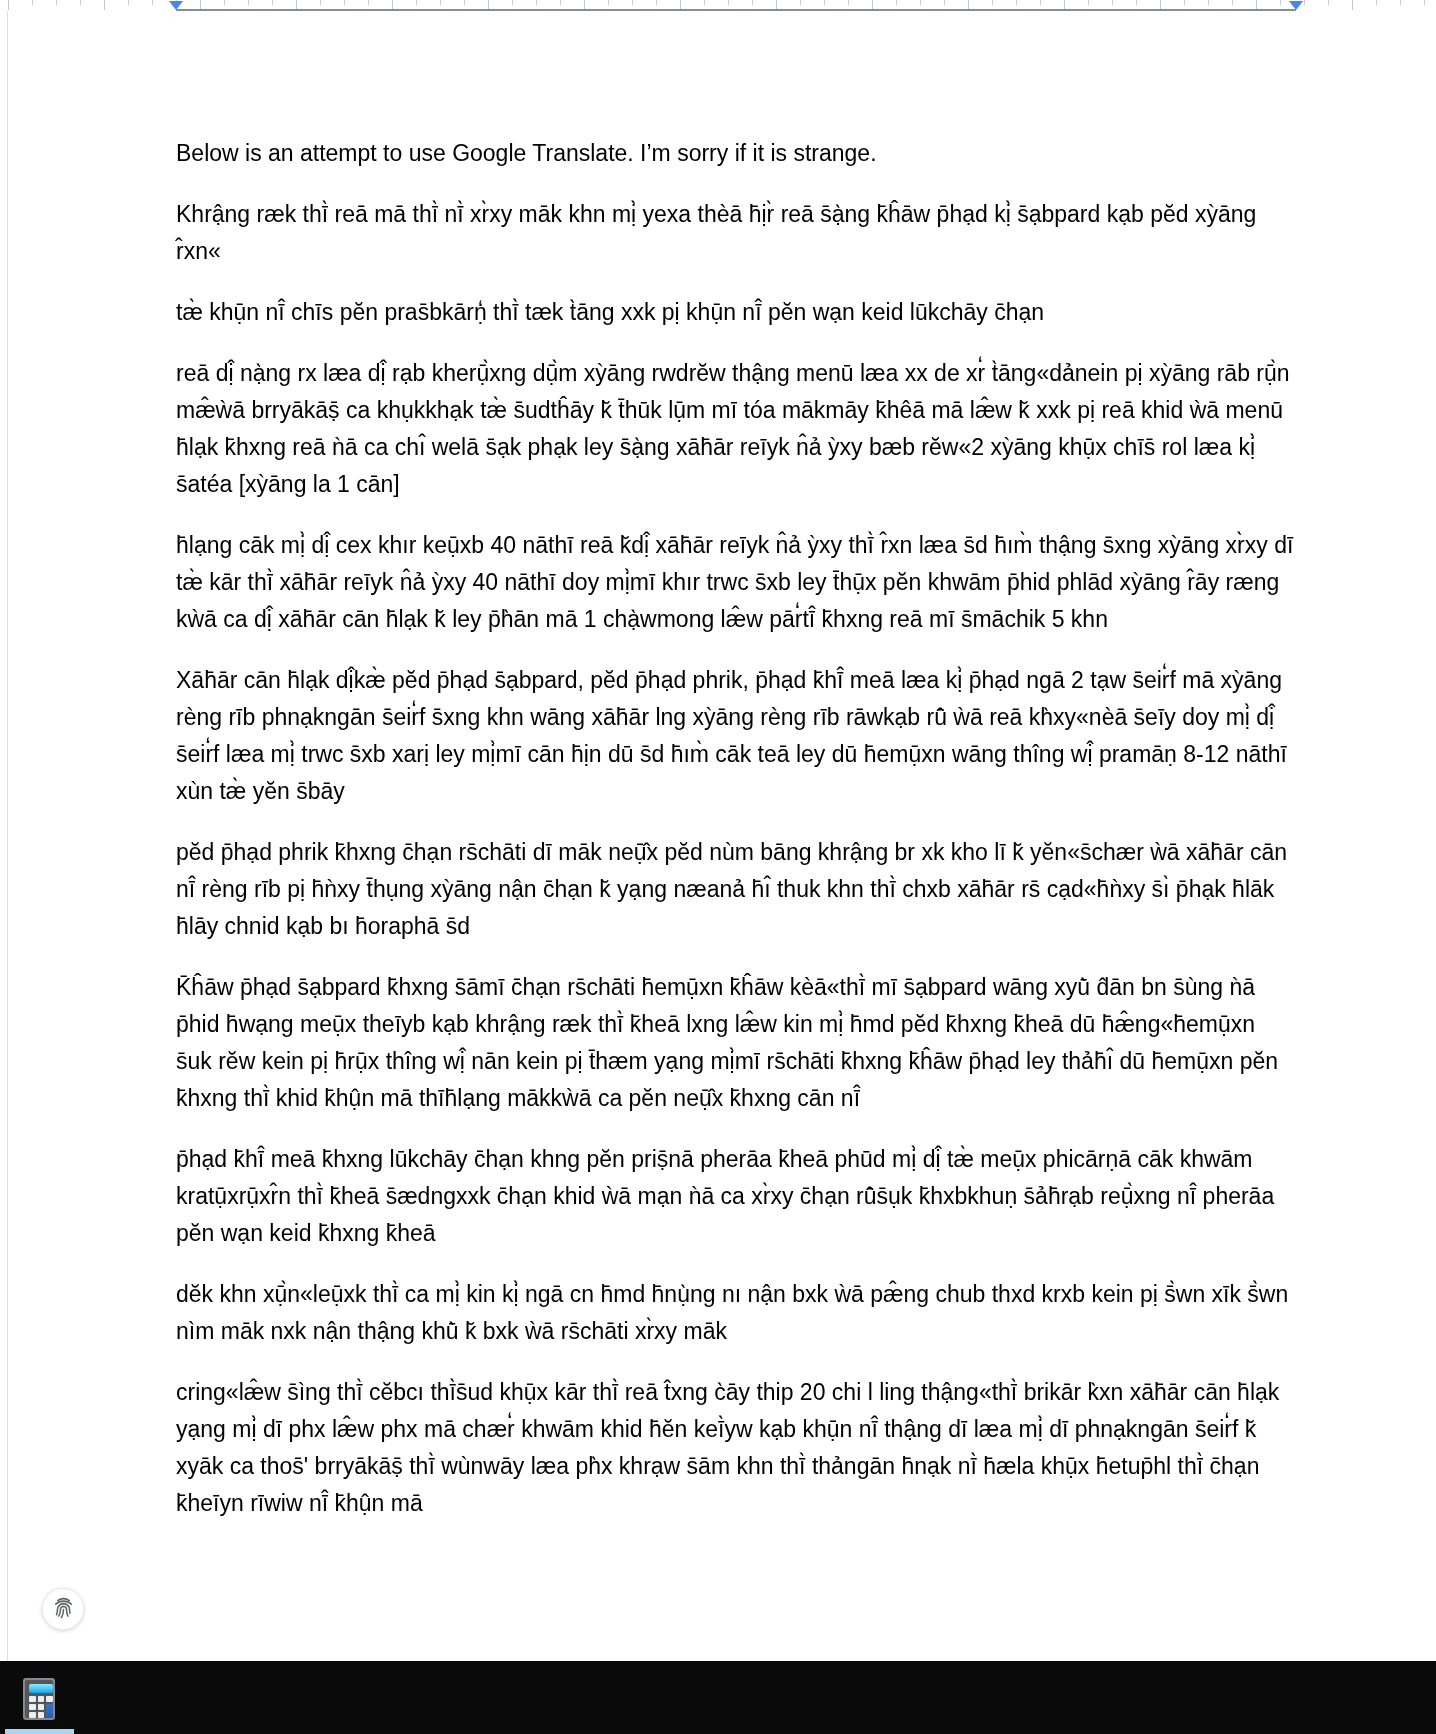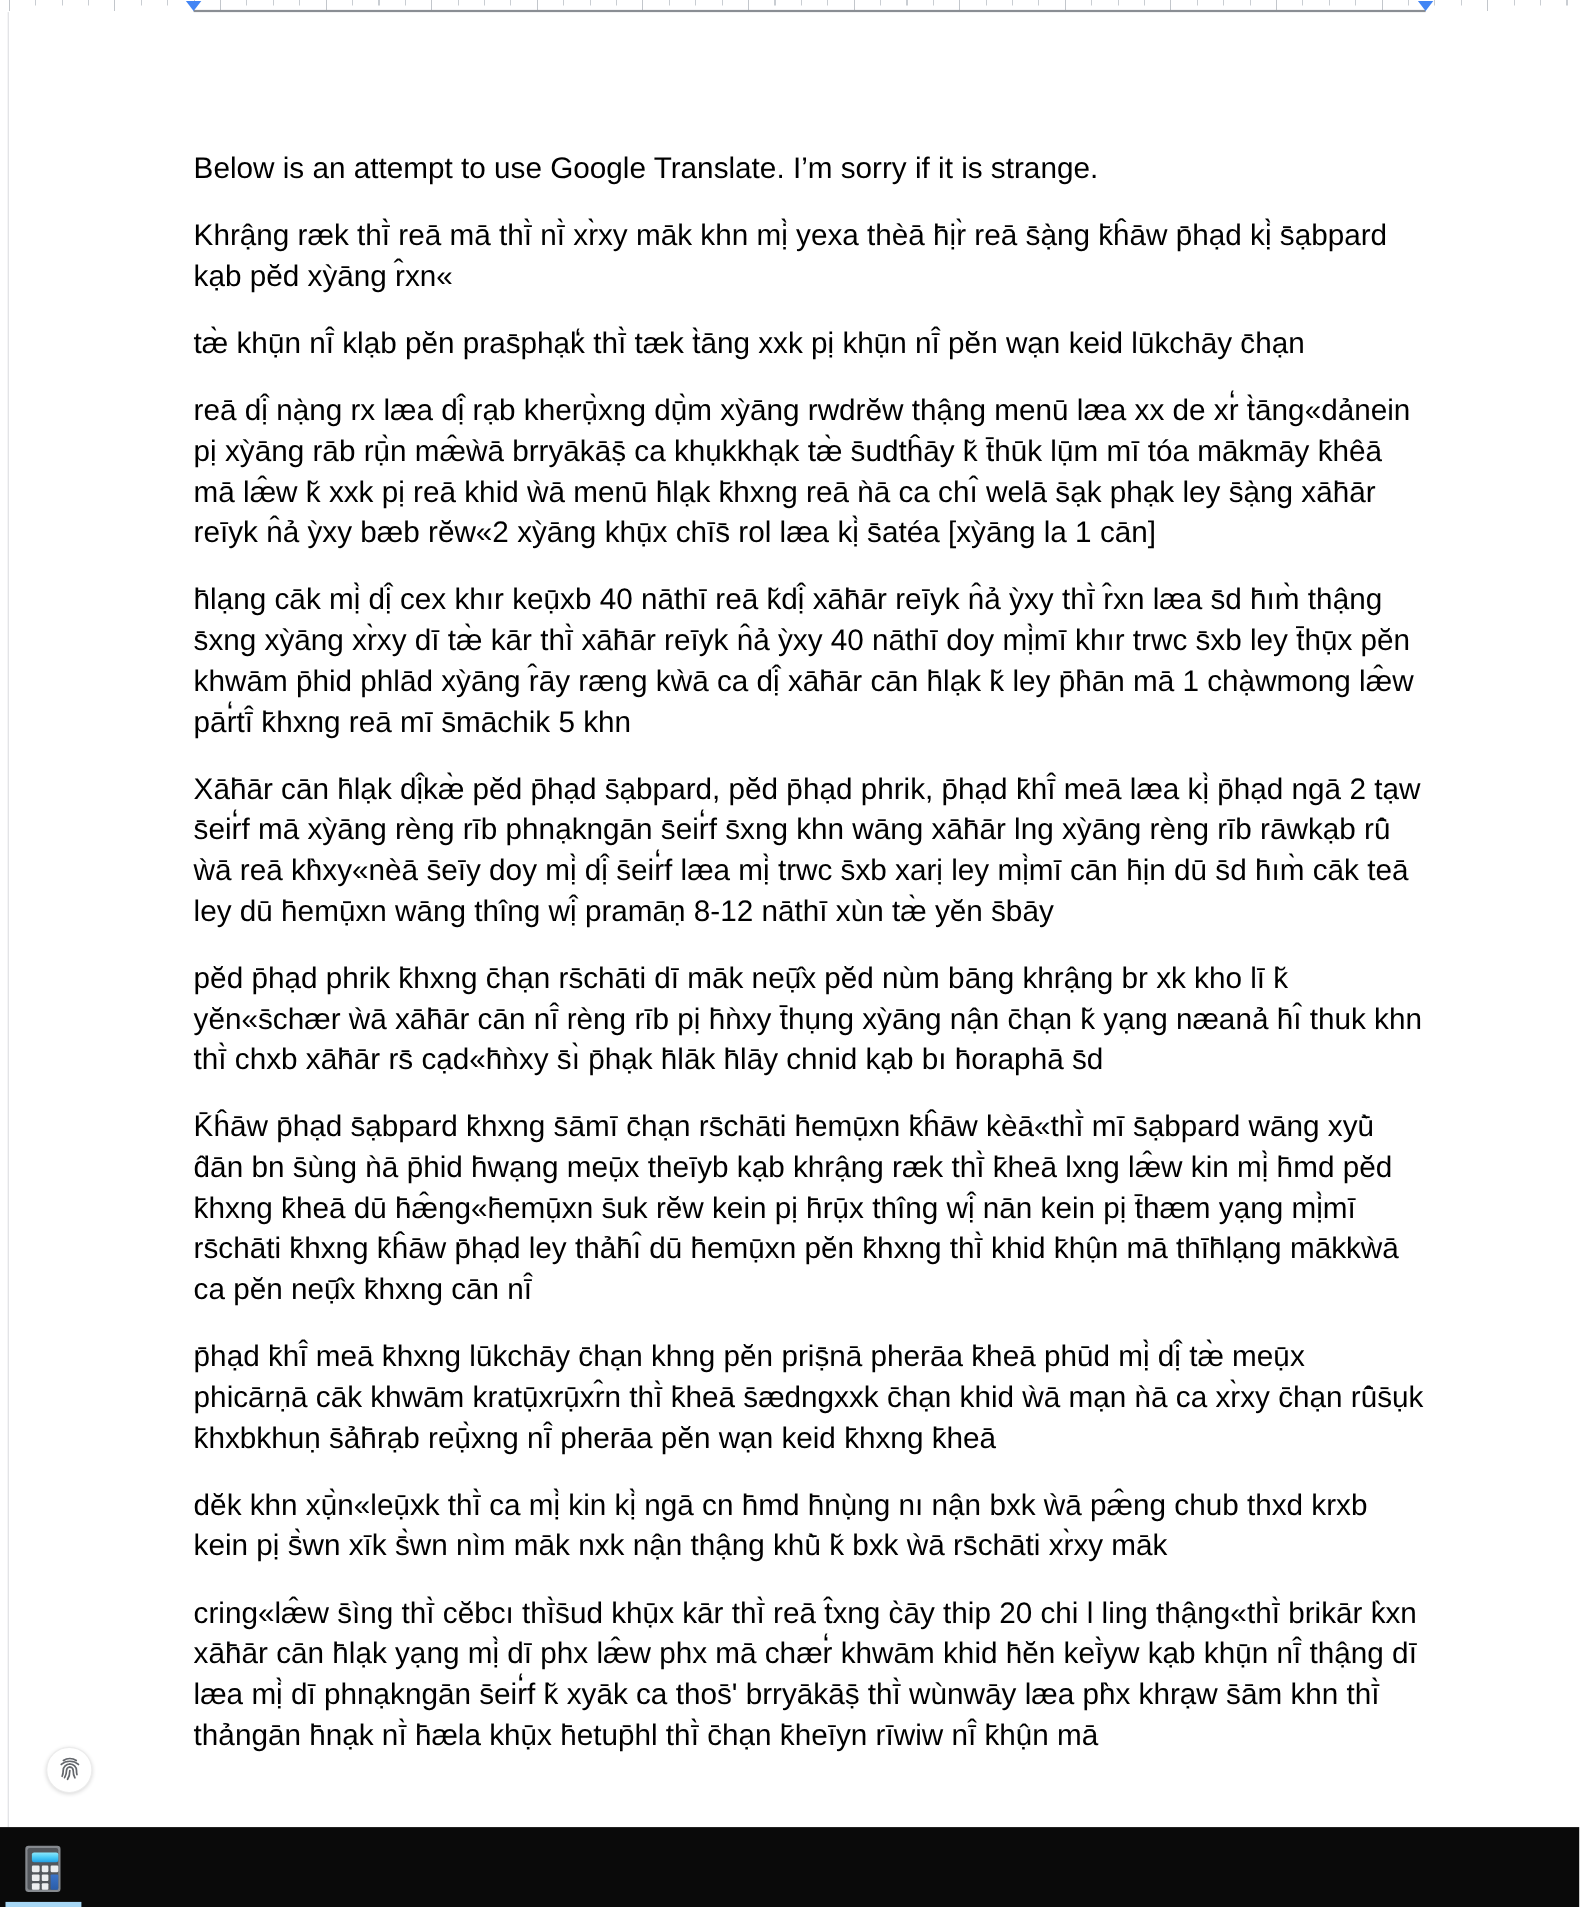--- a/index.html
+++ b/index.html
@@ -17,21 +17,21 @@
   .indent-marker{position:absolute;top:1px;width:0;height:0;
     border-left:7px solid transparent;border-right:7px solid transparent;border-top:9px solid #4285f4;}
   .indent-marker.left{left:169px;}
   .indent-marker.right{left:1289px;}
 
   
   .page-edge{position:absolute;left:7px;top:11px;width:1px;height:1650px;background:#dcdee1;}
 
   
   .doc{position:absolute;left:176px;top:135px;width:1120px;color:#000;
-       font-size:27px;line-height:37px;}
+       font-size:23px;line-height:37px;}
   .doc p{margin:0 0 24px 0;}
 
   
   .fab{position:absolute;left:42px;top:1588px;width:42px;height:42px;border-radius:50%;
        background:#fff;border:1px solid #ececec;box-shadow:0 1px 4px rgba(0,0,0,.16);
        display:flex;align-items:center;justify-content:center;padding:0;cursor:pointer;}
   .fab svg{width:25px;height:25px;stroke:#63666b;fill:none;stroke-width:1.5;
            stroke-linecap:round;stroke-linejoin:round;}
 
   
@@ -58,21 +58,21 @@
     <div class="ruler-active-line"></div>
     <div class="indent-marker left"></div>
     <div class="indent-marker right"></div>
   </div>
 
   <div class="page-edge"></div>
 
   <div class="doc">
     <p>Below is an attempt to use Google Translate. I’m sorry if it is strange.</p>
     <p>Khrậng ræk thī̀ reā mā thī̀ nī̀ xr̀xy māk khn mị̀ yexa thèā h̄ịr̀ reā s̄ạ̀ng k̄ĥāw p̄hạd kị̀ s̄ạbpard kạb pĕd xỳāng r̂xn«</p>
-    <p>tæ̀ khụ̄n nī̂ klạb pĕn pras̄phạk̒ thī̀ tæk t̀āng xxk pị khụ̄n nī̂ pĕn wạn keid lūkchāy c̄hạn</p>
+    <p>tæ̀ khụ̄n nī̂ chīs pĕn pras̄bkārṇ̒ thī̀ tæk t̀āng xxk pị khụ̄n nī̂ pĕn wạn keid lūkchāy c̄hạn</p>
     <p>reā dị̂ nạ̀ng rx læa dị̂ rạb kherụ̄̀xng dụ̄̀m xỳāng rwdrĕw thậng menū læa xx de xr̒ t̀āng«dảnein pị xỳāng rāb rụ̄̀n mæ̂ẁā brryākāṣ̄ ca khụkkhạk tæ̀ s̄udtĥāy k̆ t̄hūk lụ̄m mī tóa mākmāy k̄hêā mā læ̂w k̆ xxk pị reā khid ẁā menū h̄lạk k̄hxng reā ǹā ca chı̂ welā s̄ạk phạk ley s̄ạ̀ng xāh̄ār reīyk n̂ả ỳxy bæb rĕw«2 xỳāng khụ̄x chīs̄ rol læa kị̀ s̄atéa [xỳāng la 1 cān]</p>
     <p>h̄lạng cāk mị̀ dị̂ cex khır keụ̄xb 40 nāthī reā k̆dị̂ xāh̄ār reīyk n̂ả ỳxy thī̀ r̂xn læa s̄d h̄ım̀ thậng s̄xng xỳāng xr̀xy dī tæ̀ kār thī̀ xāh̄ār reīyk n̂ả ỳxy 40 nāthī doy mị̀mī khır trwc s̄xb ley t̄hụ̄x pĕn khwām p̄hid phlād xỳāng r̂āy ræng kẁā ca dị̂ xāh̄ār cān h̄lạk k̆ ley p̄h̀ān mā 1 chạ̀wmong læ̂w pār̒tī̂ k̄hxng reā mī s̄māchik 5 khn</p>
     <p>Xāh̄ār cān h̄lạk dị̂kæ̀ pĕd p̄hạd s̄ạbpard, pĕd p̄hạd phrik, p̄hạd k̄hī̂ meā læa kị̀ p̄hạd ngā 2 tạw s̄eir̒f mā xỳāng rèng rīb phnạkngān s̄eir̒f s̄xng khn wāng xāh̄ār lng xỳāng rèng rīb rāwkạb rū̂ ẁā reā kh̀xy«nèā s̄eīy doy mị̀ dị̂ s̄eir̒f læa mị̀ trwc s̄xb xarị ley mị̀mī cān h̄ịn dū s̄d h̄ım̀ cāk teā ley dū h̄emụ̄xn wāng thîng wị̂ pramāṇ 8-12 nāthī xùn tæ̀ yĕn s̄bāy</p>
     <p>pĕd p̄hạd phrik k̄hxng c̄hạn rs̄chāti dī māk neụ̄̂x pĕd nùm bāng khrậng br xk kho lī k̆ yĕn«s̄chær ẁā xāh̄ār cān nī̂ rèng rīb pị h̄ǹxy t̄hụng xỳāng nận c̄hạn k̆ yạng næanả h̄ı̂ thuk khn thī̀ chxb xāh̄ār rs̄ cạd«h̄ǹxy s̄ı̀ p̄hạk h̄lāk h̄lāy chnid kạb bı h̄oraphā s̄d</p>
     <p>K̄ĥāw p̄hạd s̄ạbpard k̄hxng s̄āmī c̄hạn rs̄chāti h̄emụ̄xn k̄ĥāw kèā«thī̀ mī s̄ạbpard wāng xyū̀ d̂ān bn s̄ùng ǹā p̄hid h̄wạng meụ̄x theīyb kạb khrậng ræk thī̀ k̄heā lxng læ̂w kin mị̀ h̄md pĕd k̄hxng k̄heā dū h̄æ̂ng«h̄emụ̄xn s̄uk rĕw kein pị h̄rụ̄x thîng wị̂ nān kein pị t̄hæm yạng mị̀mī rs̄chāti k̄hxng k̄ĥāw p̄hạd ley thảh̄ı̂ dū h̄emụ̄xn pĕn k̄hxng thī̀ khid k̄hụ̂n mā thīh̄lạng mākkẁā ca pĕn neụ̄̂x k̄hxng cān nī̂</p>
     <p>p̄hạd k̄hī̂ meā k̄hxng lūkchāy c̄hạn khng pĕn priṣ̄nā pherāa k̄heā phūd mị̀ dị̂ tæ̀ meụ̄x phicārṇā cāk khwām kratụ̄xrụ̄xr̂n thī̀ k̄heā s̄ædngxxk c̄hạn khid ẁā mạn ǹā ca xr̀xy c̄hạn rū̂s̄ụk k̄hxbkhuṇ s̄ảh̄rạb reụ̄̀xng nī̂ pherāa pĕn wạn keid k̄hxng k̄heā</p>
     <p>dĕk khn xụ̄̀n«leụ̄xk thī̀ ca mị̀ kin kị̀ ngā cn h̄md h̄nụ̀ng nı nận bxk ẁā pæ̂ng chub thxd krxb kein pị s̄̀wn xīk s̄̀wn nìm māk nxk nận thậng khū̀ k̆ bxk ẁā rs̄chāti xr̀xy māk</p>
     <p>cring«læ̂w s̄ìng thī̀ cĕbcı thī̀s̄ud khụ̄x kār thī̀ reā t̂xng c̀āy thip 20 chi l ling thậng«thī̀ brikār k̀xn xāh̄ār cān h̄lạk yạng mị̀ dī phx læ̂w phx mā chær̒ khwām khid h̄ĕn keī̀yw kạb khụ̄n nī̂ thậng dī læa mị̀ dī phnạkngān s̄eir̒f k̆ xyāk ca thos̄' brryākāṣ̄ thī̀ wùnwāy læa ph̀x khrạw s̄ām khn thī̀ thảngān h̄nạk nī̀ h̄æla khụ̄x h̄etup̄hl thī̀ c̄hạn k̄heīyn rīwiw nī̂ k̄hụ̂n mā</p>
   </div>
 

